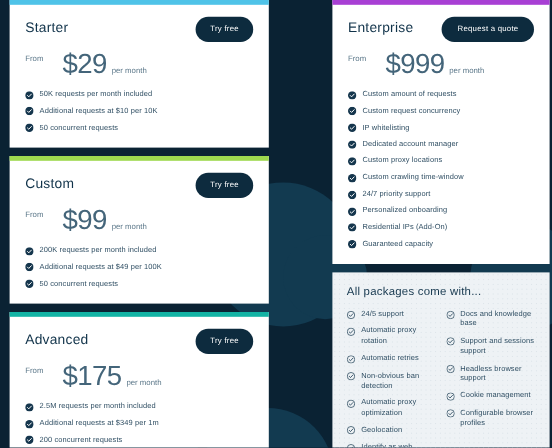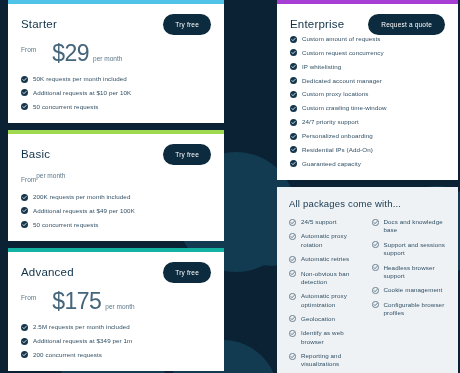--- a/index.html
+++ b/index.html
@@ -226,25 +226,26 @@
             <span>50 concurrent requests</span>
           </li>
         </ul>
       </div>
     </div>
 
     <div class="card">
       <div class="accent" style="background:#9ed94f"></div>
       <div class="card-body">
         <div class="card-head">
-          <div class="plan-name">Basic</div>
+          <div class="plan-name">Custom</div>
           <button class="cta">Try free</button>
         </div>
         <div class="price-row">
           <span class="price-from">From</span>
+          <span class="price-amount">$99</span>
           <span class="price-per">per month</span>
         </div>
         <ul class="features">
           <li>
             <span class="tick">
                 <svg viewBox="0 0 16 16">
                   <circle cx="8" cy="8" r="8" fill="#15364d"></circle>
                   <path d="M4.3 8.2l2.5 2.5 5-5.2" fill="none" stroke="#ffffff" stroke-width="1.9" stroke-linecap="round" stroke-linejoin="round"></path>
                 </svg>
               </span>
@@ -320,20 +321,25 @@
 
   <div class="col col-right">
 
     <div class="card">
       <div class="accent" style="background:#a83fd4"></div>
       <div class="card-body">
         <div class="card-head">
           <div class="plan-name">Enterprise</div>
           <button class="cta wide">Request a quote</button>
         </div>
+        <div class="price-row">
+          <span class="price-from">From</span>
+          <span class="price-amount">$999</span>
+          <span class="price-per">per month</span>
+        </div>
         <ul class="features">
           <li>
             <span class="tick">
                 <svg viewBox="0 0 16 16">
                   <circle cx="8" cy="8" r="8" fill="#15364d"></circle>
                   <path d="M4.3 8.2l2.5 2.5 5-5.2" fill="none" stroke="#ffffff" stroke-width="1.9" stroke-linecap="round" stroke-linejoin="round"></path>
                 </svg>
               </span>
             <span>Custom amount of requests</span>
           </li>

